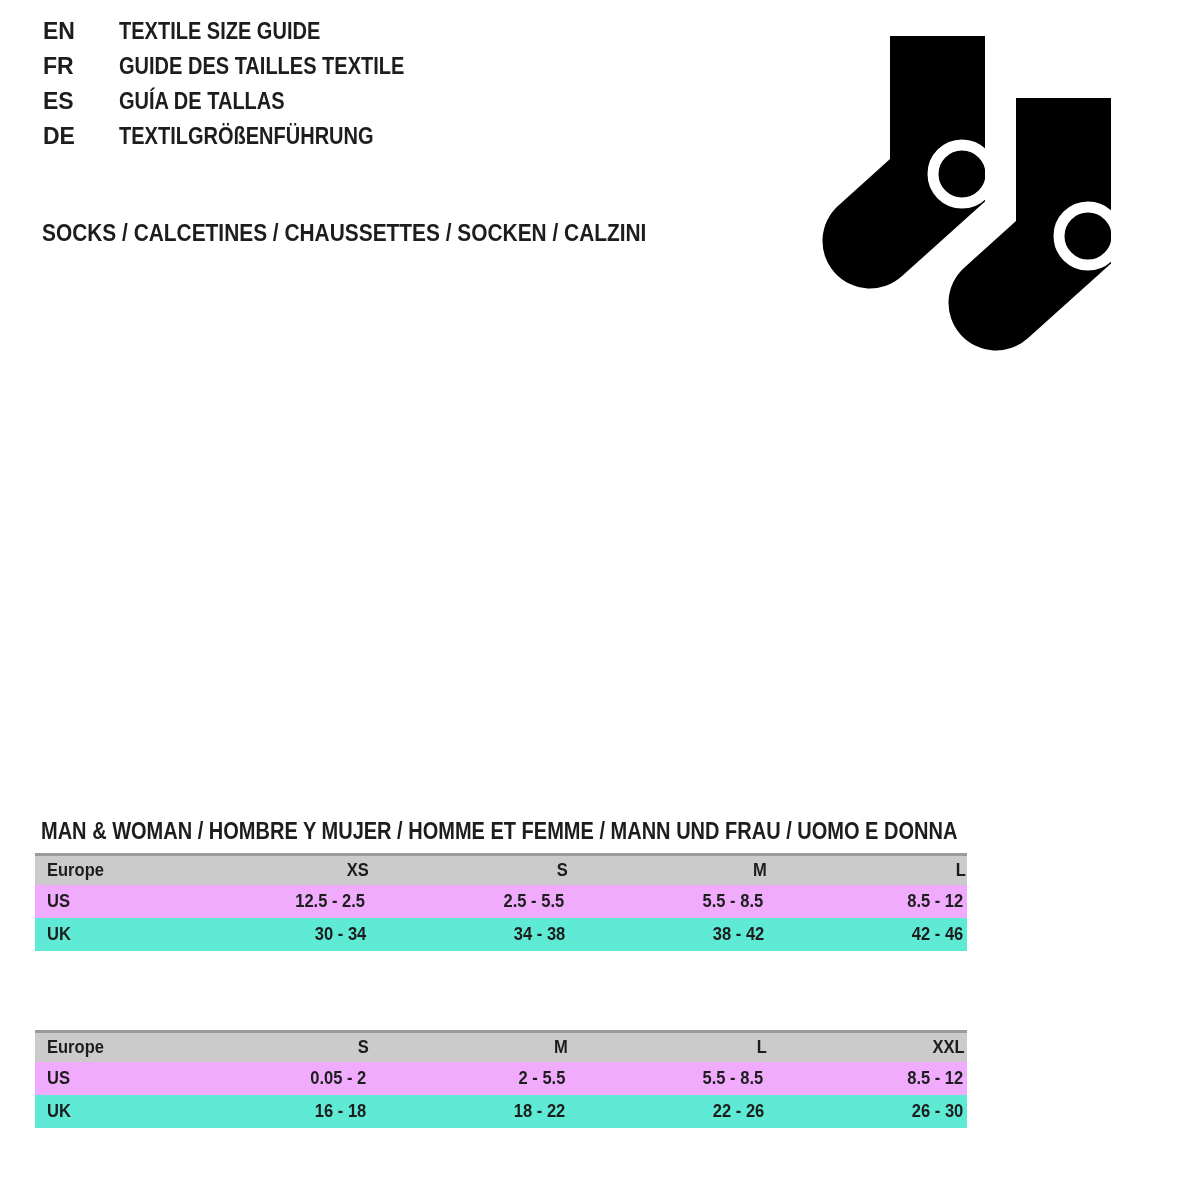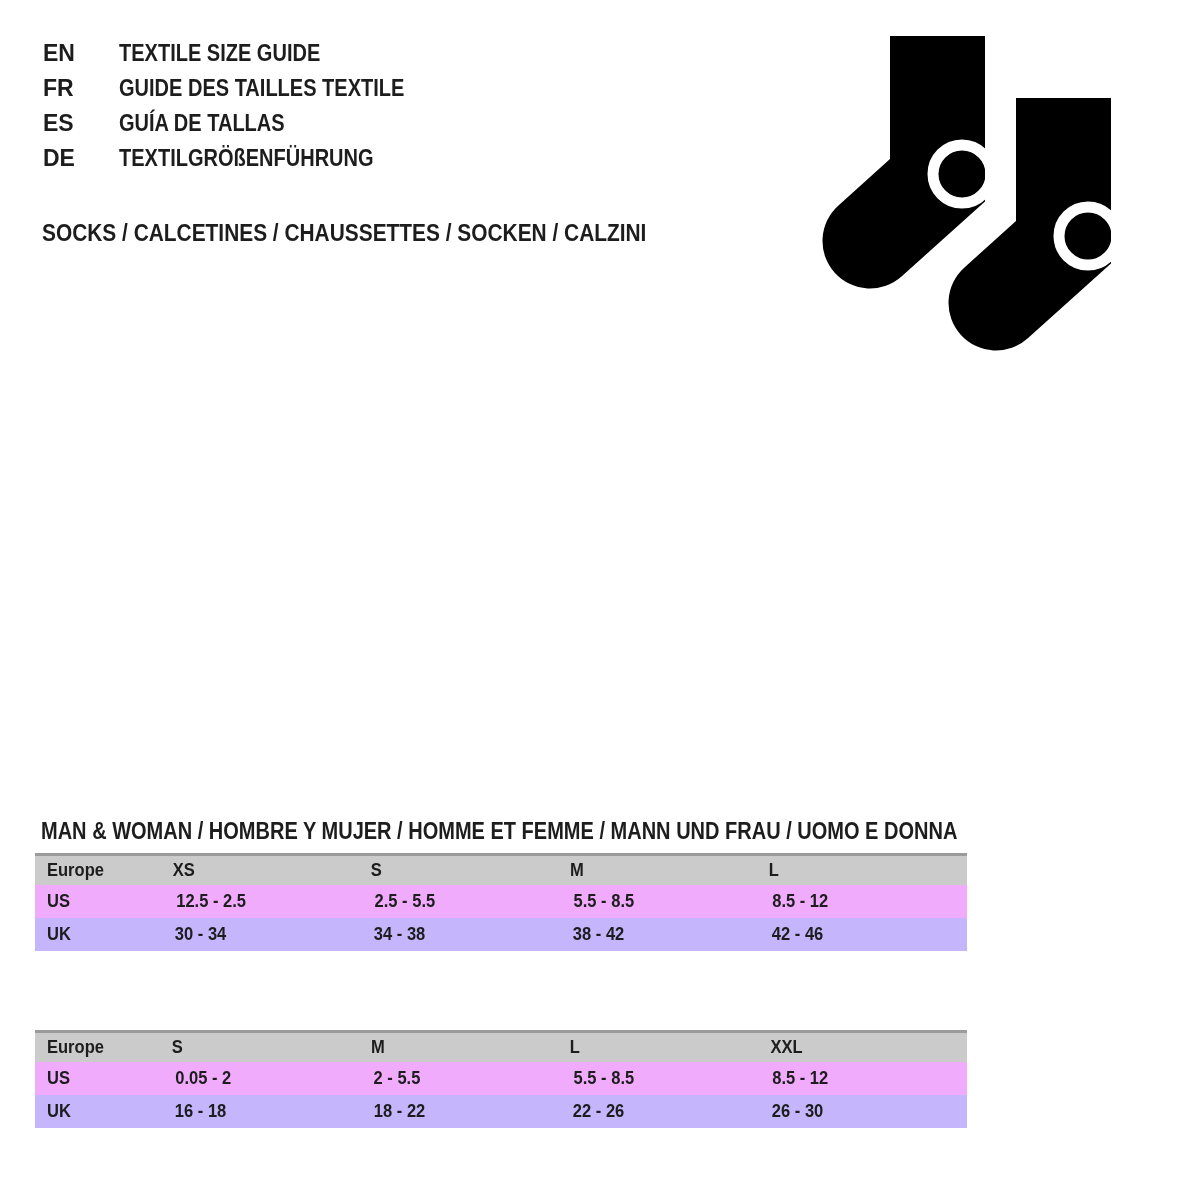--- a/index.html
+++ b/index.html
@@ -10,46 +10,46 @@
     font-family:"Liberation Sans", sans-serif;
     font-weight:bold;
     color:#1d1d1d;
     overflow:hidden;
   }
   
   .cx  { display:inline-block; transform:scaleX(0.87); transform-origin:0 50%; white-space:nowrap; }
   .cxc { display:inline-block; transform:scaleX(0.87); transform-origin:50% 50%; white-space:nowrap; }
 
   
-  .lang-block { position:absolute; left:43px; top:36px; }
+  .lang-block { position:absolute; left:43px; top:14px; }
   .lang-row { display:flex; align-items:center; height:35px; font-size:23px; }
   .lang-code { width:76px; flex:0 0 76px; }
 
   
   .category-line { position:absolute; left:42px; top:219px; font-size:24px; }
 
   
   .socks-svg { position:absolute; left:822px; top:36px; }
 
   
   .size-table-block { position:absolute; left:35px; width:932px; }
   .block-man { top:820px; }
   .block-children { top:1030px; }
   .table-title { font-size:23px; line-height:22px; margin:0 0 11px 6px; }
   table.size-table {
     width:932px; border-collapse:collapse; table-layout:fixed;
     border-top:3px solid #9b9b9b;
   }
   table.size-table th, table.size-table td {
-    font-size:19px; font-weight:bold; text-align:left;
+    font-size:19px; font-weight:bold; text-align:right;
     padding:0; overflow:hidden;
   }
   table.size-table thead tr { height:30px; background:#cbcbcb; }
   table.size-table tbody tr { height:33px; background:#f0abfc; }
-  table.size-table tbody tr.alt { background:#c4b5fd; }
+  table.size-table tbody tr.alt { background:#5eead4; }
   table.size-table th:first-child,
   table.size-table td:first-child { text-align:left; padding-left:12px; }
 </style>
 </head>
 <body>
 
 <div class="canvas">
 
   <section class="lang-block">
     <div class="lang-row">

